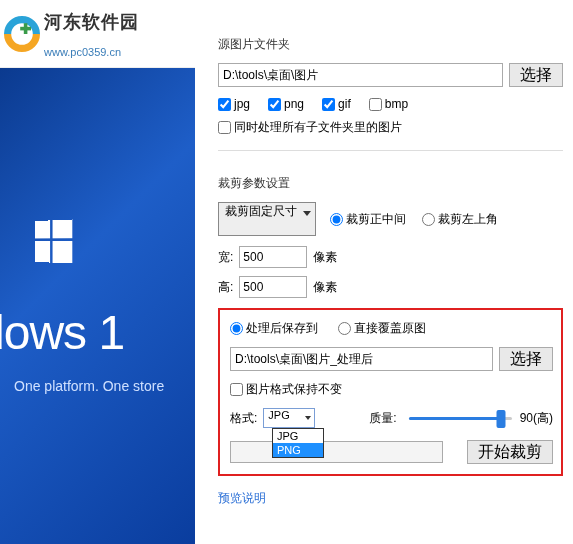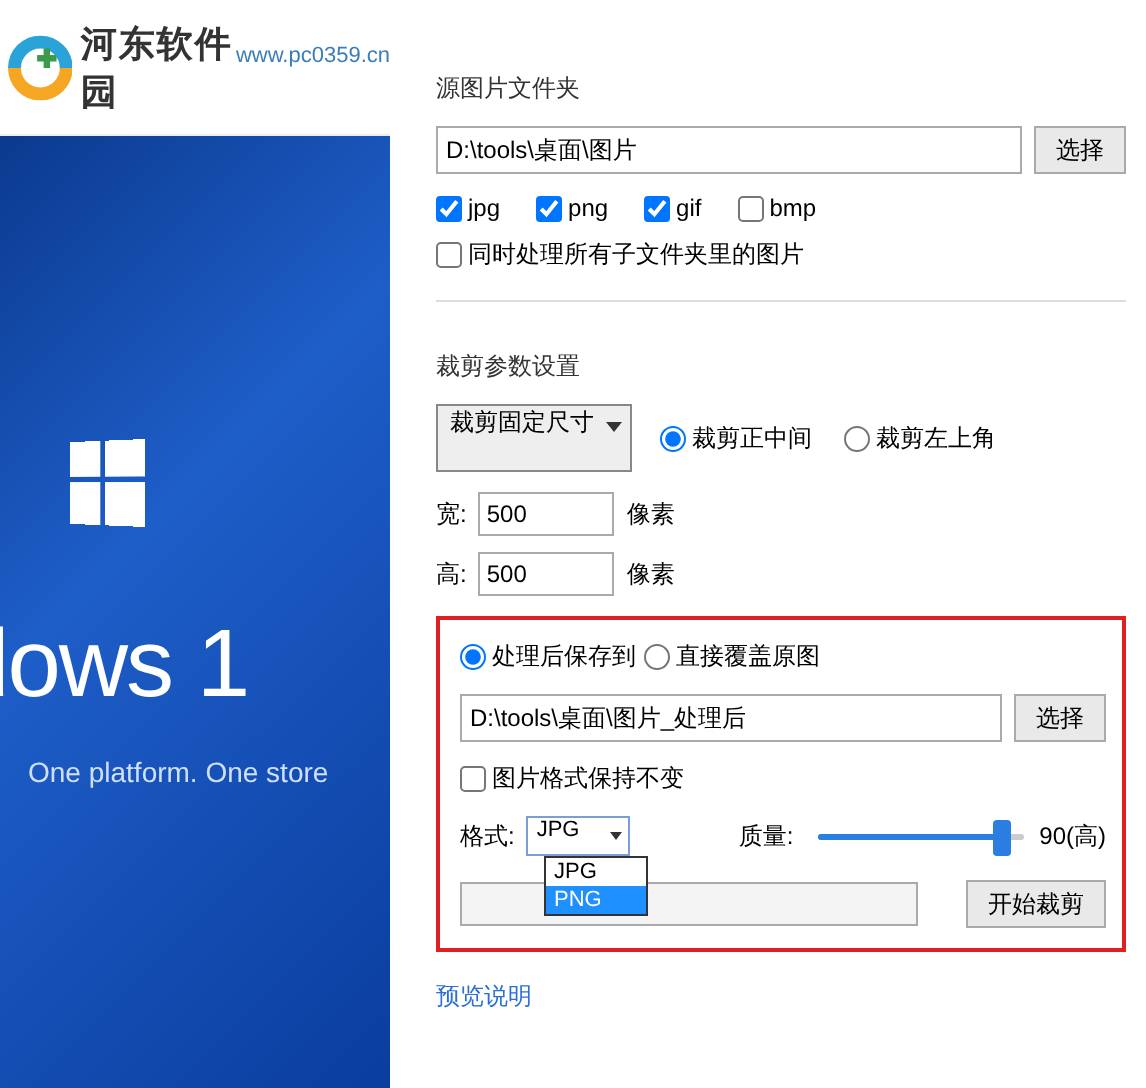--- a/index.html
+++ b/index.html
@@ -1,44 +1,44 @@
 <!DOCTYPE html>
 <html><head>
 <meta charset="utf-8">
 <style>
 *{box-sizing:border-box;margin:0;padding:0;font-family:"Microsoft YaHei","SimSun",sans-serif;font-size:12px}
 body{width:573px;height:544px;background:#fff;overflow:hidden;position:relative}
 .watermark{position:absolute;top:0;left:0;width:195px;height:68px;background:#fff;border-bottom:1px solid #eee;display:flex;align-items:center;padding-left:4px;z-index:5}
 .wm-logo{width:36px;height:36px;margin-right:4px}
-.wm-text{display:flex;flex-direction:row}
+.wm-text{display:flex;flex-direction:column}
 .wm-title{font-size:18px;font-weight:bold;color:#333;font-family:"KaiTi","STKaiti",serif;letter-spacing:1px}
 .wm-url{font-size:11px;color:#3a7db8;margin-top:12px}
 .left-pane{position:absolute;top:68px;left:0;width:195px;height:476px;background:linear-gradient(135deg,#0b3a8f 0%,#1e5ec8 40%,#0a3d9e 100%);display:flex;flex-direction:column;justify-content:center;padding-left:8px;overflow:hidden}
 .win-logo{display:grid;grid-template-columns:20px 24px;grid-template-rows:20px 24px;gap:3px;margin-bottom:40px;margin-left:14px;transform:perspective(120px) rotateY(-12deg)}
 .win-logo div{background:#fff}
 .win-text{color:#fff;font-size:48px;font-weight:300;letter-spacing:-1px;font-family:"Segoe UI",sans-serif;margin-left:-30px}
 .win-sub{color:#cfe0ff;font-size:14px;margin-top:18px;font-family:"Segoe UI",sans-serif;margin-left:6px}
 .right-pane{position:absolute;left:200px;top:0;width:373px;height:544px;background:#fff;padding:12px 10px 0 18px}
 .section-title{color:#333;margin-bottom:10px;margin-top:24px}
 .path-row{display:flex;gap:6px;margin-bottom:10px}
 .path-input{flex:1;height:24px;border:1px solid #aaa;padding:2px 4px;background:#fff}
-.btn{height:24px;padding:0 10px;border:1px solid #aaa;background:#e9e9e9;cursor:pointer;font-size:12px}
+.btn{height:24px;padding:0 10px;border:1px solid #aaa;background:#e9e9e9;cursor:pointer;font-size:16px}
 .check-row{display:flex;gap:18px;align-items:center;margin-bottom:8px}
 .chk{display:flex;align-items:center;gap:3px}
 .chk input{width:13px;height:13px}
 .params-row{display:flex;align-items:center;gap:14px;margin-bottom:10px}
 .select{height:34px;border:1px solid #888;background:#eee;padding:0 18px 0 6px;position:relative}
 .select::after{content:"";position:absolute;right:4px;top:8px;border-left:4px solid transparent;border-right:4px solid transparent;border-top:5px solid #333}
 .radio-row{display:flex;align-items:center;gap:16px}
 .rad{display:flex;align-items:center;gap:3px}
 .rad input{width:13px;height:13px}
 .dim-row{display:flex;align-items:center;gap:6px;margin-bottom:8px}
 .dim-input{width:68px;height:22px;border:1px solid #aaa;text-align:left;padding:0 3px}
 .red-group{border:2px solid #e02020;padding:10px 8px 10px 10px;margin-top:10px;position:relative}
-.save-radio-row{display:flex;align-items:center;gap:4px;margin-bottom:10px}
+.save-radio-row{display:flex;align-items:center;gap:20px;margin-bottom:10px}
 .format-row{display:flex;align-items:center;gap:6px;margin-bottom:12px;position:relative}
 .fmt-select{width:52px;height:20px;border:1px solid #7a9ed6;background:#fff;padding:0 14px 0 4px;position:relative;font-size:11px}
 .fmt-select::after{content:"";position:absolute;right:3px;top:7px;border-left:3px solid transparent;border-right:3px solid transparent;border-top:4px solid #333}
 .fmt-dropdown{position:absolute;left:42px;top:20px;width:52px;border:1px solid #333;background:#fff;z-index:10}
 .fmt-opt{padding:1px 4px;font-size:11px}
 .fmt-opt.sel{background:#1e90ff;color:#fff}
 .slider-wrap{flex:1;display:flex;align-items:center;gap:8px;margin-left:6px}
 .slider-track{flex:1;height:3px;background:#ccc;position:relative;border-radius:2px}
 .slider-fill{position:absolute;left:0;top:0;height:3px;background:#2a7de1;border-radius:2px;width:90%}
 .slider-thumb{position:absolute;left:90%;top:-7px;width:9px;height:18px;background:#2a7de1;border-radius:2px;transform:translateX(-50%)}

